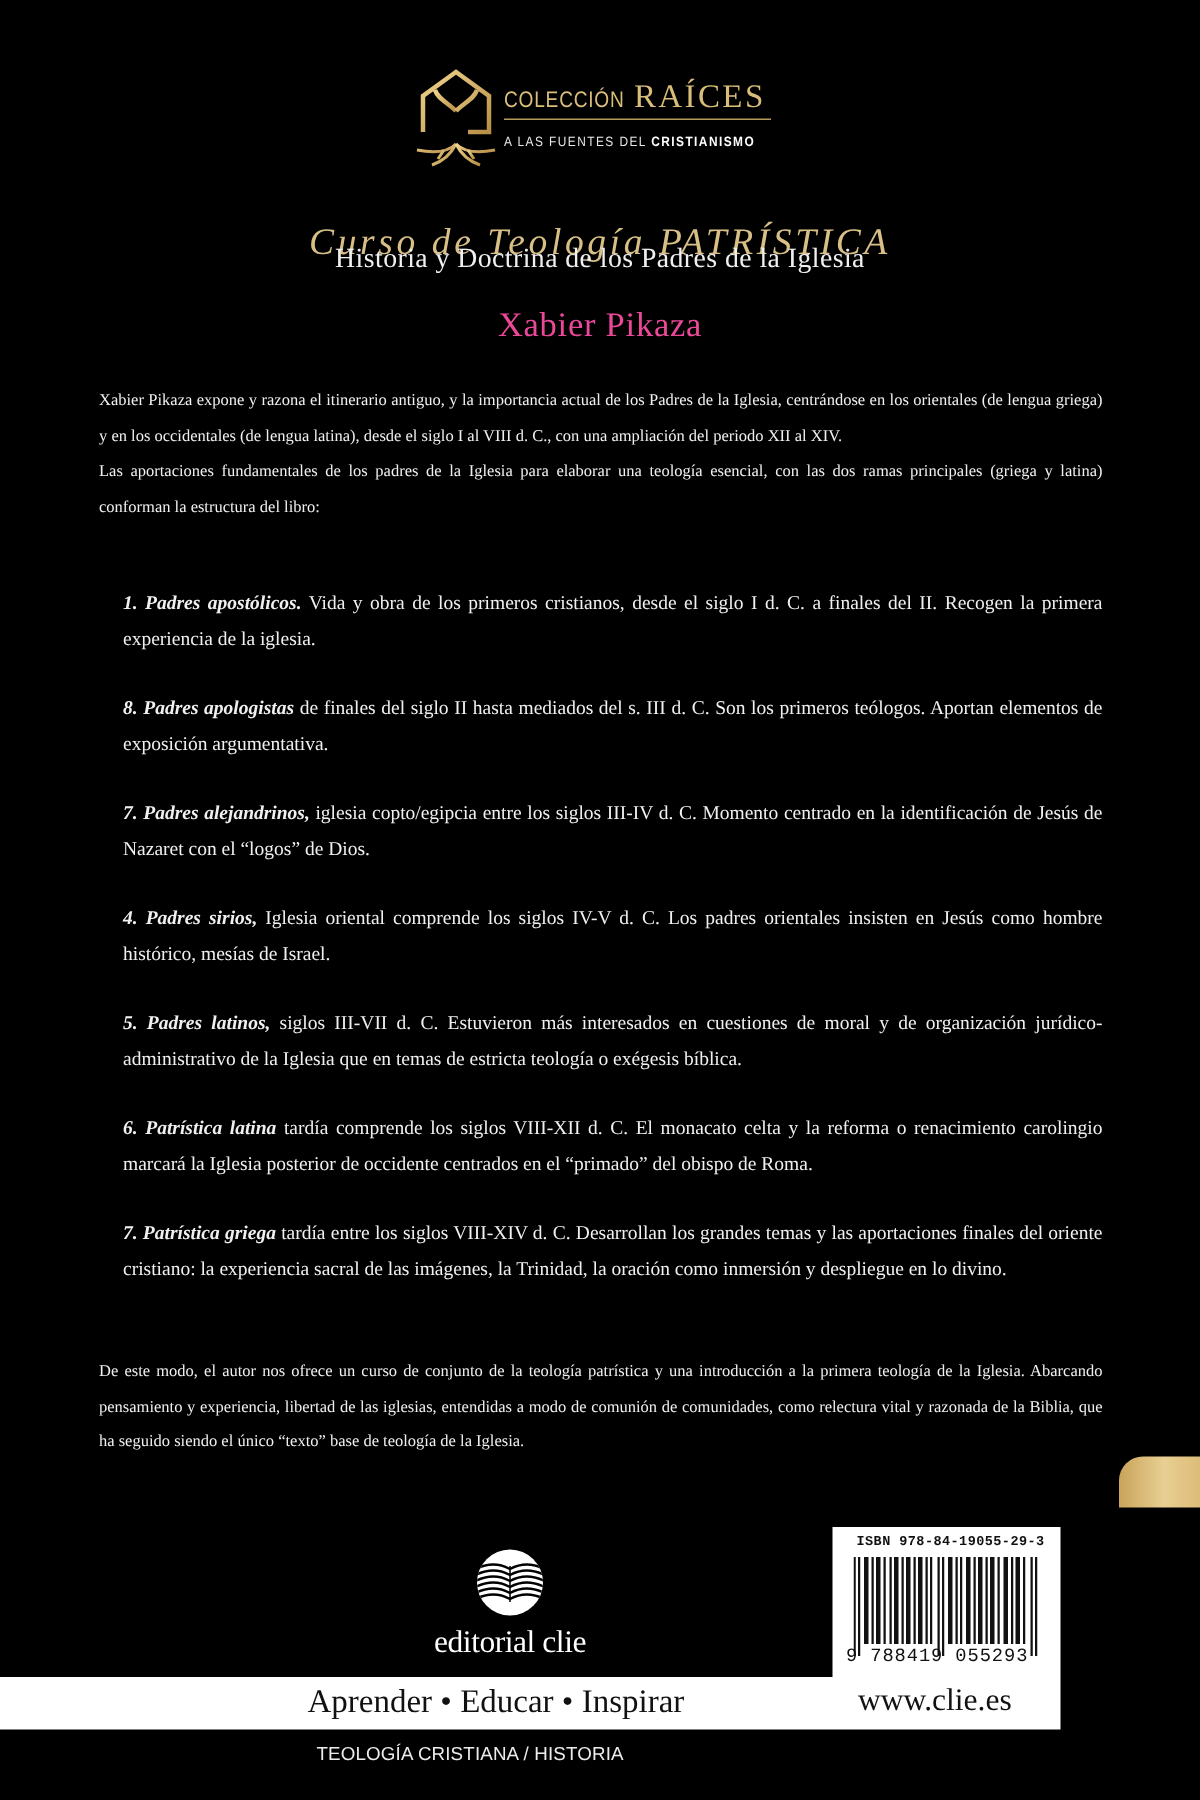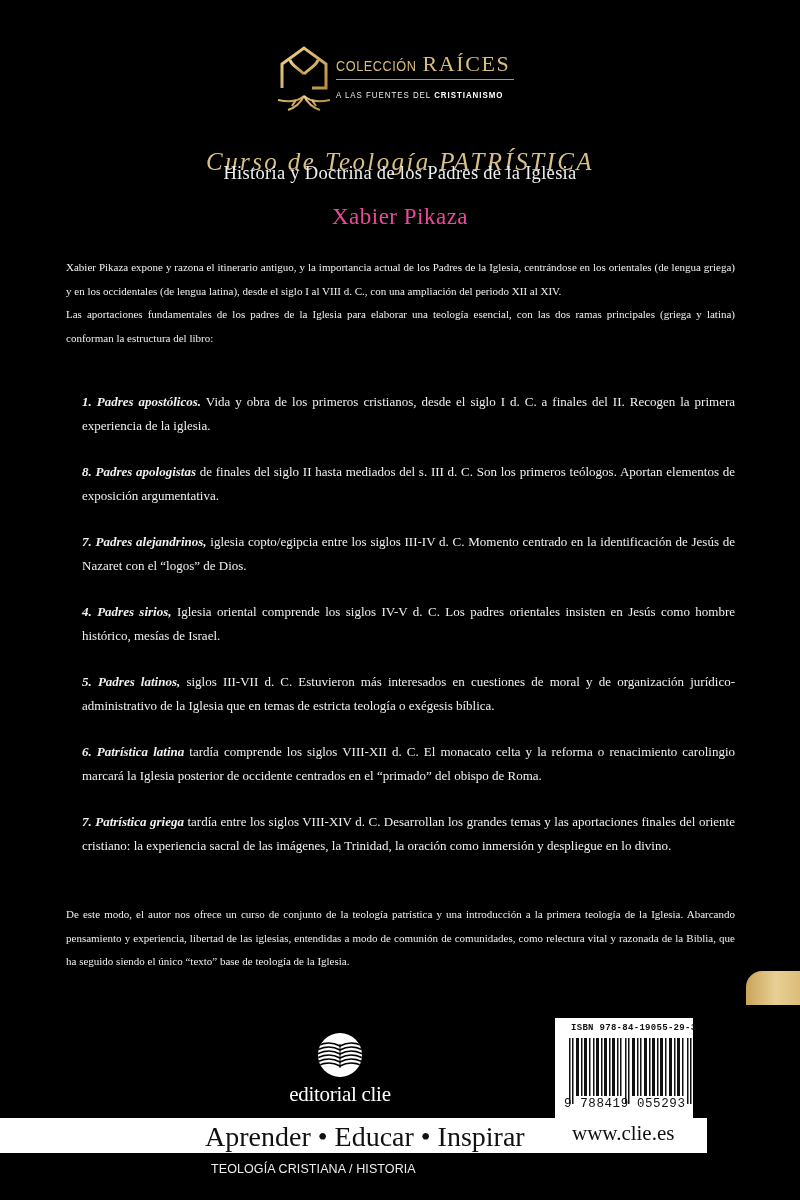--- a/index.html
+++ b/index.html
@@ -88,21 +88,21 @@
       position: absolute; left: 270px; top: 1032px; width: 140px; text-align: center;
     }
     .pub-mark { width: 46px; height: 46px; display: block; margin: 0 auto; }
     .pub-name {
       font-family: "Liberation Serif", serif; font-size: 21px; color: #fff;
       margin-top: 4px; letter-spacing: -0.3px;
     }
 
     
     .barcode-box {
-      position: absolute; left: 555px; top: 1018px; width: 138px; height: 100px;
+      position: absolute; left: 555px; top: 1018px; width: 152px; height: 100px;
       background: #fff;
     }
     .isbn-text {
       position: absolute; left: 16px; top: 5px;
       font-family: "Liberation Mono", "DejaVu Sans Mono", monospace;
       font-size: 9px; font-weight: bold; color: #111; letter-spacing: 0.3px; white-space: nowrap;
     }
     .barcode-svg { position: absolute; left: 14px; top: 20px; width: 123px; height: 66px; }
     .barcode-digits {
       position: absolute; left: 9px; top: 79px;
@@ -110,21 +110,21 @@
       font-size: 12.5px; color: #111; letter-spacing: 0.6px; white-space: nowrap;
     }
 
     
     .band {
       position: absolute; left: 0; top: 1118px; width: 707px; height: 35px;
       background: #fff;
     }
     .motto {
       position: absolute; left: 205px; top: 1121px;
-      font-family: "Liberation Serif", serif; font-size: 28px; color: #111;
+      font-family: "Liberation Serif", serif; font-size: 22px; color: #111;
       white-space: nowrap;
     }
     .website {
       position: absolute; left: 572px; top: 1121px;
       font-family: "Liberation Serif", serif; font-size: 21px; color: #111;
       white-space: nowrap;
     }
     .category {
       position: absolute; left: 211px; top: 1162px;
       font-family: "Liberation Sans", sans-serif; font-size: 12.5px; color: #ececec;

